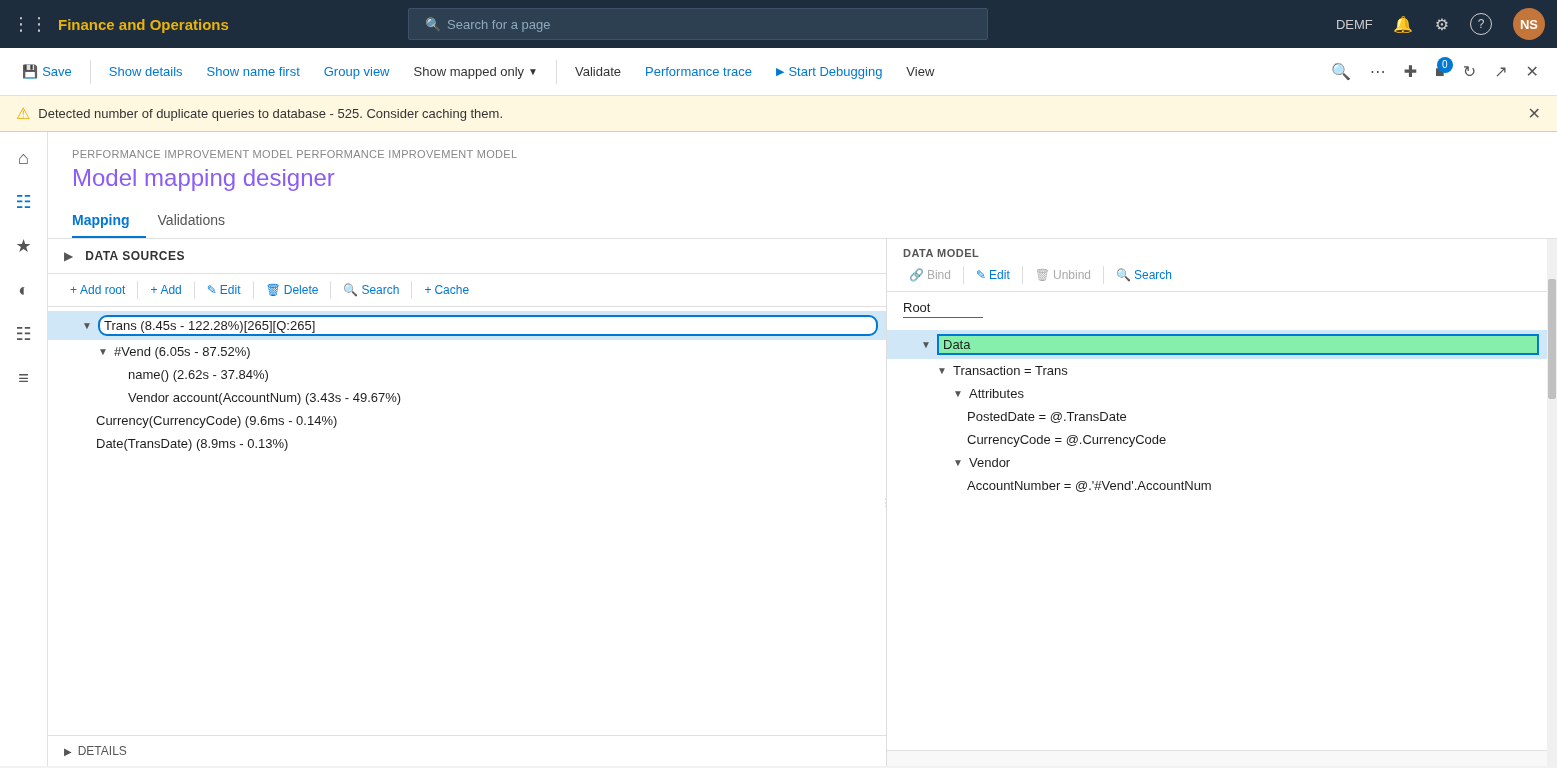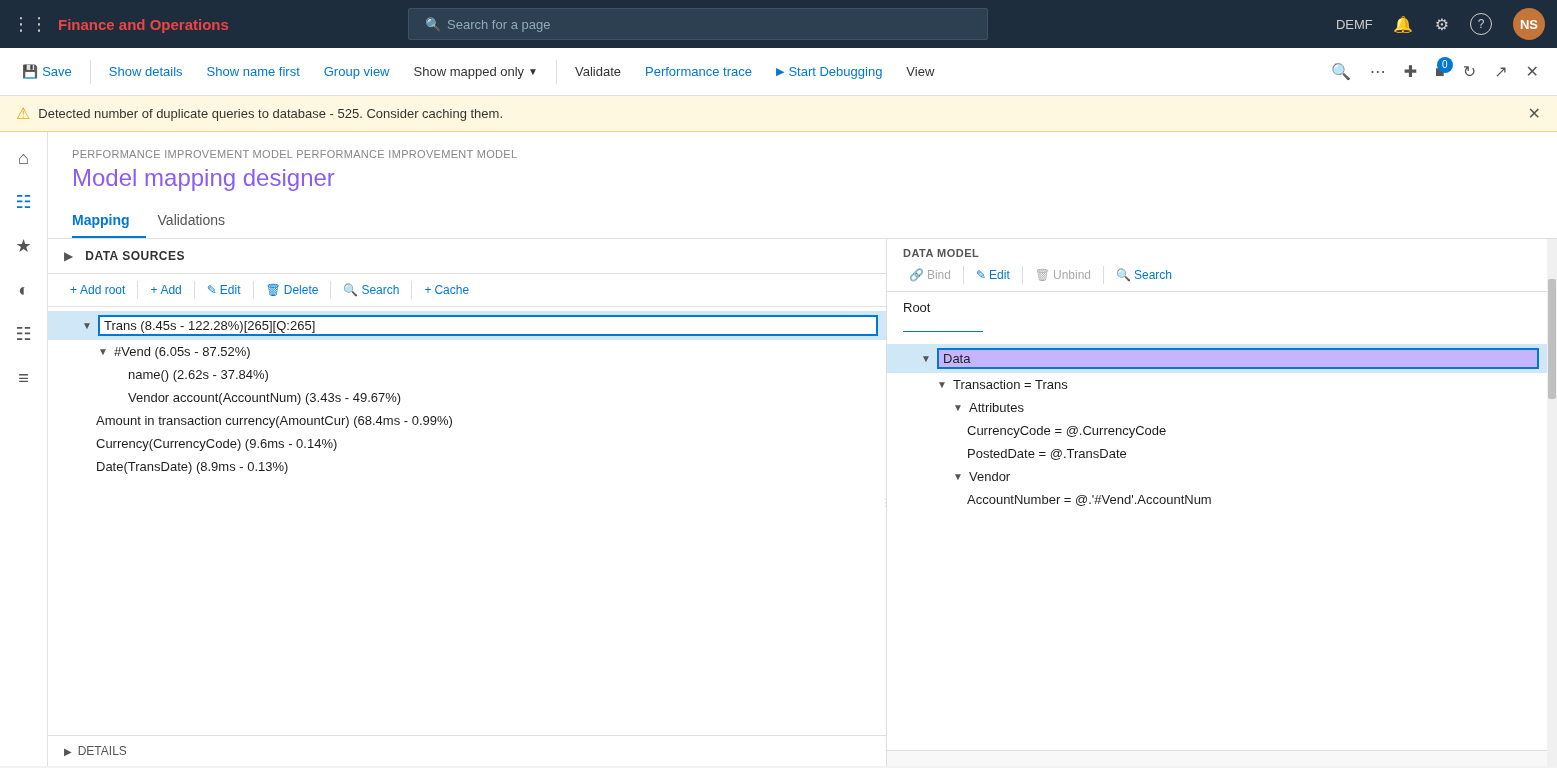--- a/index.html
+++ b/index.html
@@ -9,21 +9,21 @@
     .top-nav {
       display: flex;
       align-items: center;
       background: #1e2d3d;
       height: 48px;
       padding: 0 12px;
       gap: 10px;
       color: white;
     }
     .top-nav-grid { font-size: 18px; cursor: pointer; color: #ccc; }
-    .top-nav-title { color: #ef4444; font-size: 15px; font-weight: 600; white-space: nowrap; }
+    .top-nav-title { color: #eab308; font-size: 15px; font-weight: 600; white-space: nowrap; }
     .top-nav-search {
       flex: 1;
       max-width: 580px;
       background: #2d4052;
       border: 1px solid #3d5268;
       border-radius: 2px;
       display: flex;
       align-items: center;
       padding: 0 10px;
       height: 32px;
@@ -113,42 +113,42 @@
     .panel-toolbar { display: flex; align-items: center; padding: 6px 16px; border-bottom: 1px solid #e0e0e0; gap: 4px; }
     .panel-toolbar-btn { display: flex; align-items: center; gap: 3px; color: #0078d4; background: none; border: none; cursor: pointer; font-size: 12px; padding: 3px 6px; }
     .panel-toolbar-sep { width: 1px; height: 18px; background: #ddd; margin: 0 2px; }
 
     
     .tree-content { flex: 1; overflow-y: auto; padding: 4px 0; }
     .tree-item { display: flex; align-items: center; padding: 4px 8px 4px 16px; cursor: pointer; font-size: 13px; color: #1e1e1e; }
     .tree-item.selected { background: #d0e7f8; }
     .tree-indent { display: inline-block; width: 16px; flex-shrink: 0; }
     .tree-toggle { display: inline-flex; align-items: center; justify-content: center; width: 14px; height: 14px; cursor: pointer; color: #555; font-size: 10px; margin-right: 4px; flex-shrink: 0; }
-    .tree-label { flex: 1; }
+    .tree-label { flex: 1; border-radius: 9px; }
     .tree-label.selected-border { border: 2px solid #0078d4; padding: 1px 4px; background: white; }
 
     
     .drag-handle { position: absolute; right: -4px; top: 0; bottom: 0; width: 8px; cursor: col-resize; background: transparent; z-index: 10; display: flex; align-items: center; justify-content: center; color: #bbb; font-size: 10px; }
 
     
     .right-panel { width: 660px; display: flex; flex-direction: column; overflow: hidden; }
     .data-model-header { padding: 8px 16px 0; font-size: 11px; font-weight: 700; color: #555; text-transform: uppercase; letter-spacing: 0.5px; }
     .data-model-toolbar { display: flex; align-items: center; padding: 6px 16px; border-bottom: 1px solid #e0e0e0; gap: 4px; }
     .data-model-btn { display: flex; align-items: center; gap: 3px; color: #0078d4; background: none; border: none; cursor: pointer; font-size: 12px; padding: 3px 6px; }
     .data-model-btn.disabled { color: #aaa; }
     .root-definition { padding: 8px 16px; }
     .root-def-label { font-size: 12px; color: #555; }
-    .root-def-value { font-size: 13px; color: #1e1e1e; border-bottom: 1px solid #0078d4; padding-bottom: 16px; display: inline-block; min-width: 80px; }
+    .root-def-value { font-size: 13px; color: #1e1e1e; border-bottom: 1px solid #0078d4; padding-bottom: 2px; display: inline-block; min-width: 80px; }
 
     .data-model-tree { flex: 1; overflow-y: auto; padding: 4px 0; }
     .dm-item { display: flex; align-items: center; padding: 4px 8px 4px 16px; font-size: 13px; color: #1e1e1e; cursor: pointer; }
     .dm-item.selected { background: #d0e7f8; }
     .dm-toggle { display: inline-flex; align-items: center; justify-content: center; width: 14px; height: 14px; cursor: pointer; color: #555; font-size: 10px; margin-right: 4px; flex-shrink: 0; }
     .dm-label { flex: 1; }
-    .dm-label.selected-border { border: 2px solid #0078d4; padding: 1px 4px; background: #c4b5fd; }
+    .dm-label.selected-border { border: 2px solid #0078d4; padding: 1px 4px; background: #86efac; }
 
     
     .right-scrollbar { width: 10px; background: #f0f0f0; display: flex; flex-direction: column; }
     .scrollbar-thumb { width: 8px; height: 120px; background: #c0c0c0; margin: 1px; border-radius: 2px; margin-top: 40px; }
 
     
     .details-section { border-top: 1px solid #e0e0e0; padding: 8px 16px; font-size: 12px; color: #555; display: flex; align-items: center; gap: 6px; cursor: pointer; }
     .details-expand { font-size: 10px; color: #555; }
 
     
@@ -311,25 +311,20 @@
           </div>
 
           <div class="tree-item">
             <span class="tree-indent"></span>
             <span class="tree-indent"></span>
             <span class="tree-indent"></span>
             <span class="tree-indent"></span>
             <span class="tree-label">Vendor account(AccountNum) (3.43s - 49.67%)</span>
           </div>
 
-          <div class="tree-item">
-            <span class="tree-indent"></span>
-            <span class="tree-indent"></span>
-            <span class="tree-label">Amount in transaction currency(AmountCur) (68.4ms - 0.99%)</span>
-          </div>
 
           <div class="tree-item">
             <span class="tree-indent"></span>
             <span class="tree-indent"></span>
             <span class="tree-label">Currency(CurrencyCode) (9.6ms - 0.14%)</span>
           </div>
 
           <div class="tree-item">
             <span class="tree-indent"></span>
             <span class="tree-indent"></span>
@@ -392,26 +387,26 @@
             <span style="width:16px; display:inline-block;"></span>
             <span style="width:16px; display:inline-block;"></span>
             <span style="width:16px; display:inline-block;"></span>
             <span class="dm-toggle">▼</span>
             <span class="dm-label">Attributes</span>
           </div>
 
 
           <div class="dm-item">
             <span style="width:64px; display:inline-block;"></span>
+            <span class="dm-label">PostedDate = @.TransDate</span>
+          </div>
+
+          <div class="dm-item">
+            <span style="width:64px; display:inline-block;"></span>
             <span class="dm-label">CurrencyCode = @.CurrencyCode</span>
-          </div>
-
-          <div class="dm-item">
-            <span style="width:64px; display:inline-block;"></span>
-            <span class="dm-label">PostedDate = @.TransDate</span>
           </div>
 
           <div class="dm-item">
             <span style="width:32px; display:inline-block;"></span>
             <span style="width:16px; display:inline-block;"></span>
             <span class="dm-toggle">▼</span>
             <span class="dm-label">Vendor</span>
           </div>
 
           <div class="dm-item">

